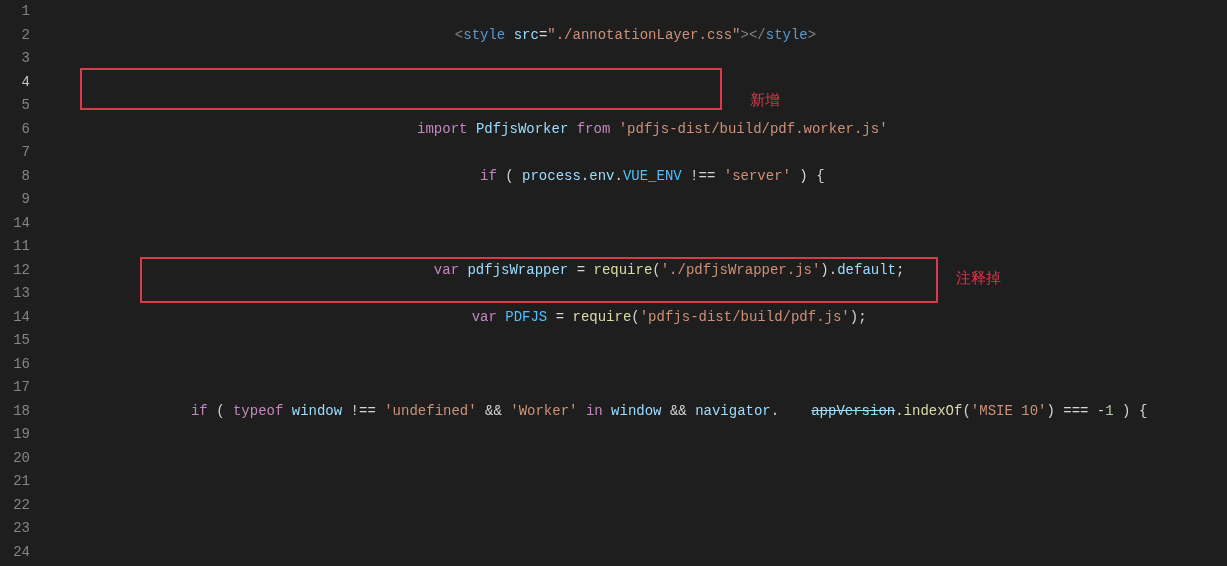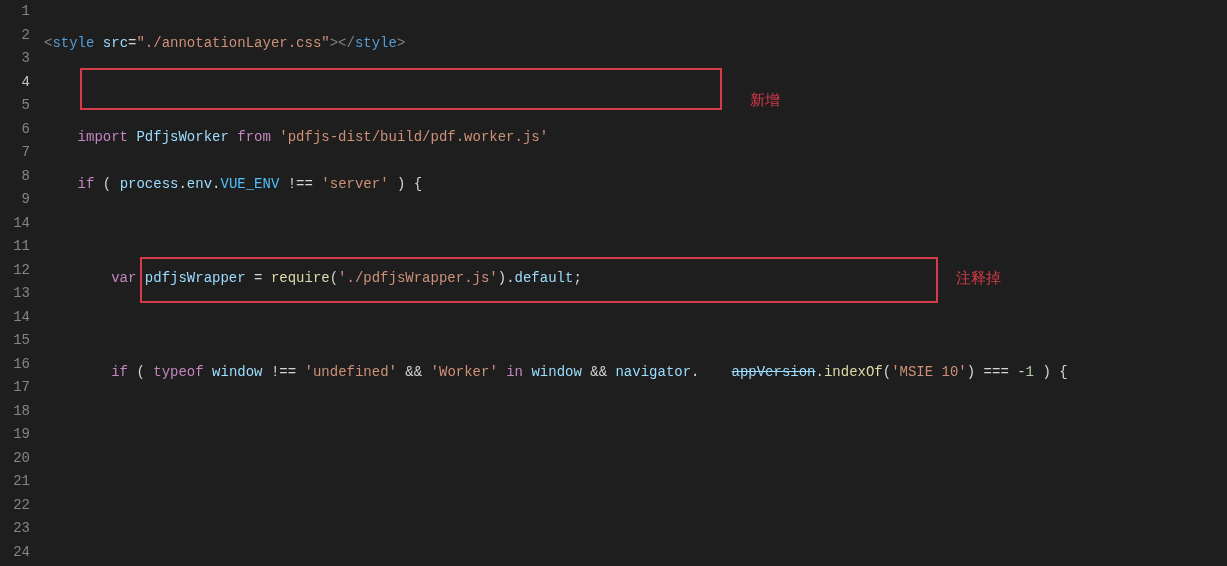--- a/index.html
+++ b/index.html
@@ -25,21 +25,22 @@
     user-select: none;
     padding-top: 0px;
   }
   .gutter .ln { display: block; height: 23.5px; }
   .gutter .ln.active { color: #c6c6c6; }
   .code {
     flex: 1;
     color: #d4d4d4;
     white-space: pre;
     position: relative;
-    padding-top: 8px;
+    padding-top: 0px;
+    text-align: center;
   }
   .line { height: 23.5px; display:block; position: relative; }
 
   
   .br   { color: #808080; }  
   .tag  { color: #569cd6; }  
   .attr { color: #9cdcfe; }  
   .eq   { color: #d4d4d4; }
   .str  { color: #ce9178; }  
   .kw   { color: #c586c0; }  
@@ -115,20 +116,21 @@
       <span class="ln">23</span>
       <span class="ln">24</span>
     </div>
   <div class="code">
 <span class="line"><span class="br">&lt;</span><span class="tag">style</span> <span class="attr">src</span><span class="eq">=</span><span class="str">"./annotationLayer.css"</span><span class="br">&gt;&lt;/</span><span class="tag">style</span><span class="br">&gt;</span></span>
 <span class="line"></span>
 <span class="line">    <span class="kw">import</span> <span class="id">PdfjsWorker</span> <span class="kw">from</span> <span class="str">'pdfjs-dist/build/pdf.worker.js'</span></span>
 <span class="line">    <span class="kw">if</span> <span class="punc">(</span> <span class="id">process</span><span class="punc">.</span><span class="id">env</span><span class="punc">.</span><span class="obj">VUE_ENV</span> <span class="op">!==</span> <span class="str">'server'</span> <span class="punc">) {</span></span>
 <span class="line"></span>
 <span class="line">        <span class="kw">var</span> <span class="id">pdfjsWrapper</span> <span class="op">=</span> <span class="fn">require</span><span class="punc">(</span><span class="str">'./pdfjsWrapper.js'</span><span class="punc">).</span><span class="id">default</span><span class="punc">;</span></span>
+<span class="line">        <span class="kw">var</span> <span class="obj">PDFJS</span> <span class="op">=</span> <span class="fn">require</span><span class="punc">(</span><span class="str">'pdfjs-dist/build/pdf.js'</span><span class="punc">);</span></span>
 <span class="line"></span>
 <span class="line">        <span class="kw">if</span> <span class="punc">(</span> <span class="kw">typeof</span> <span class="id">window</span> <span class="op">!==</span> <span class="str">'undefined'</span> <span class="op">&amp;&amp;</span> <span class="str">'Worker'</span> <span class="kw">in</span> <span class="id">window</span> <span class="op">&amp;&amp;</span> <span class="id">navigator</span><span class="punc">.</span><span class="id strk">appVersion</span><span class="punc">.</span><span class="fn">indexOf</span><span class="punc">(</span><span class="str">'MSIE 10'</span><span class="punc">)</span> <span class="op">=== -</span><span class="num">1</span> <span class="punc">) {</span></span>
 <span class="line"></span>
 
 
 
 
 
 
 

